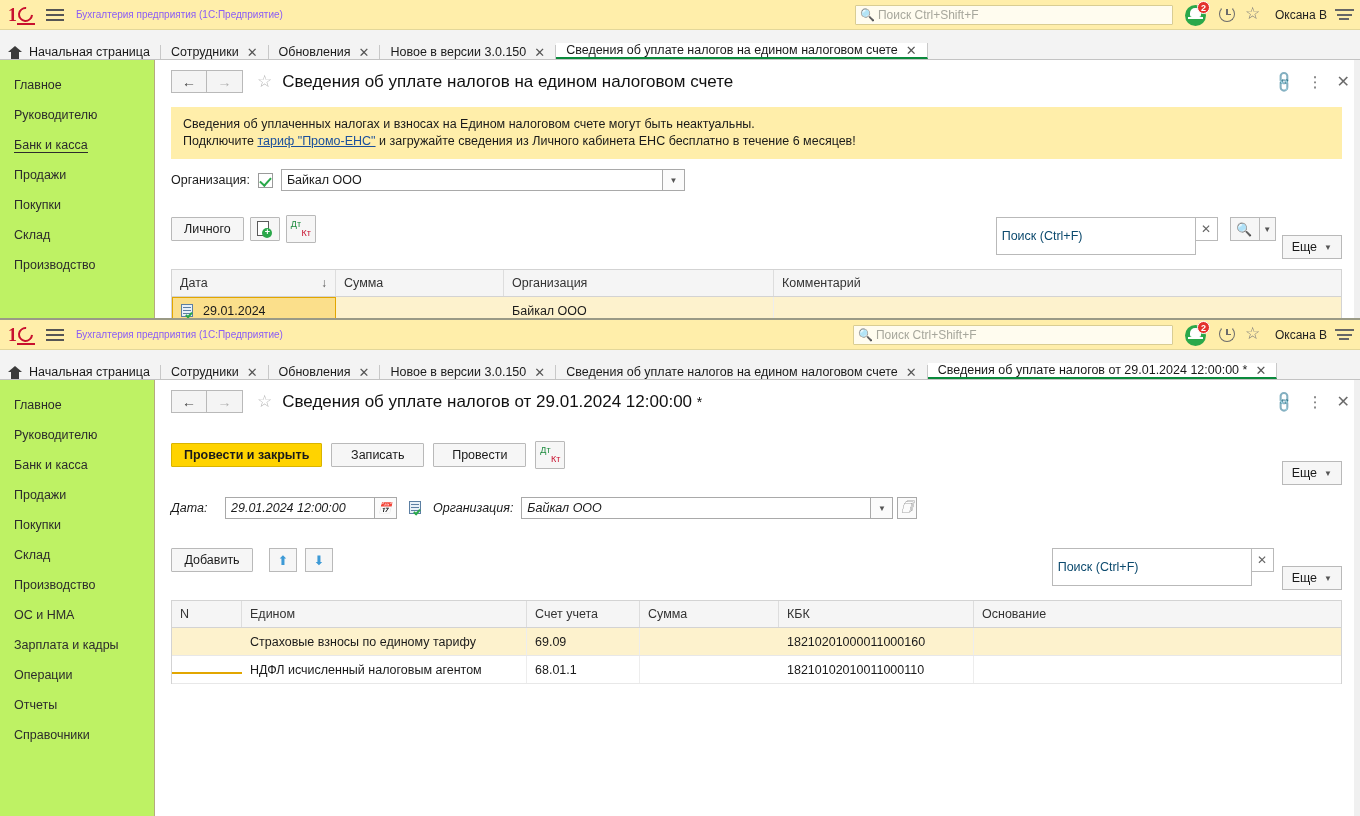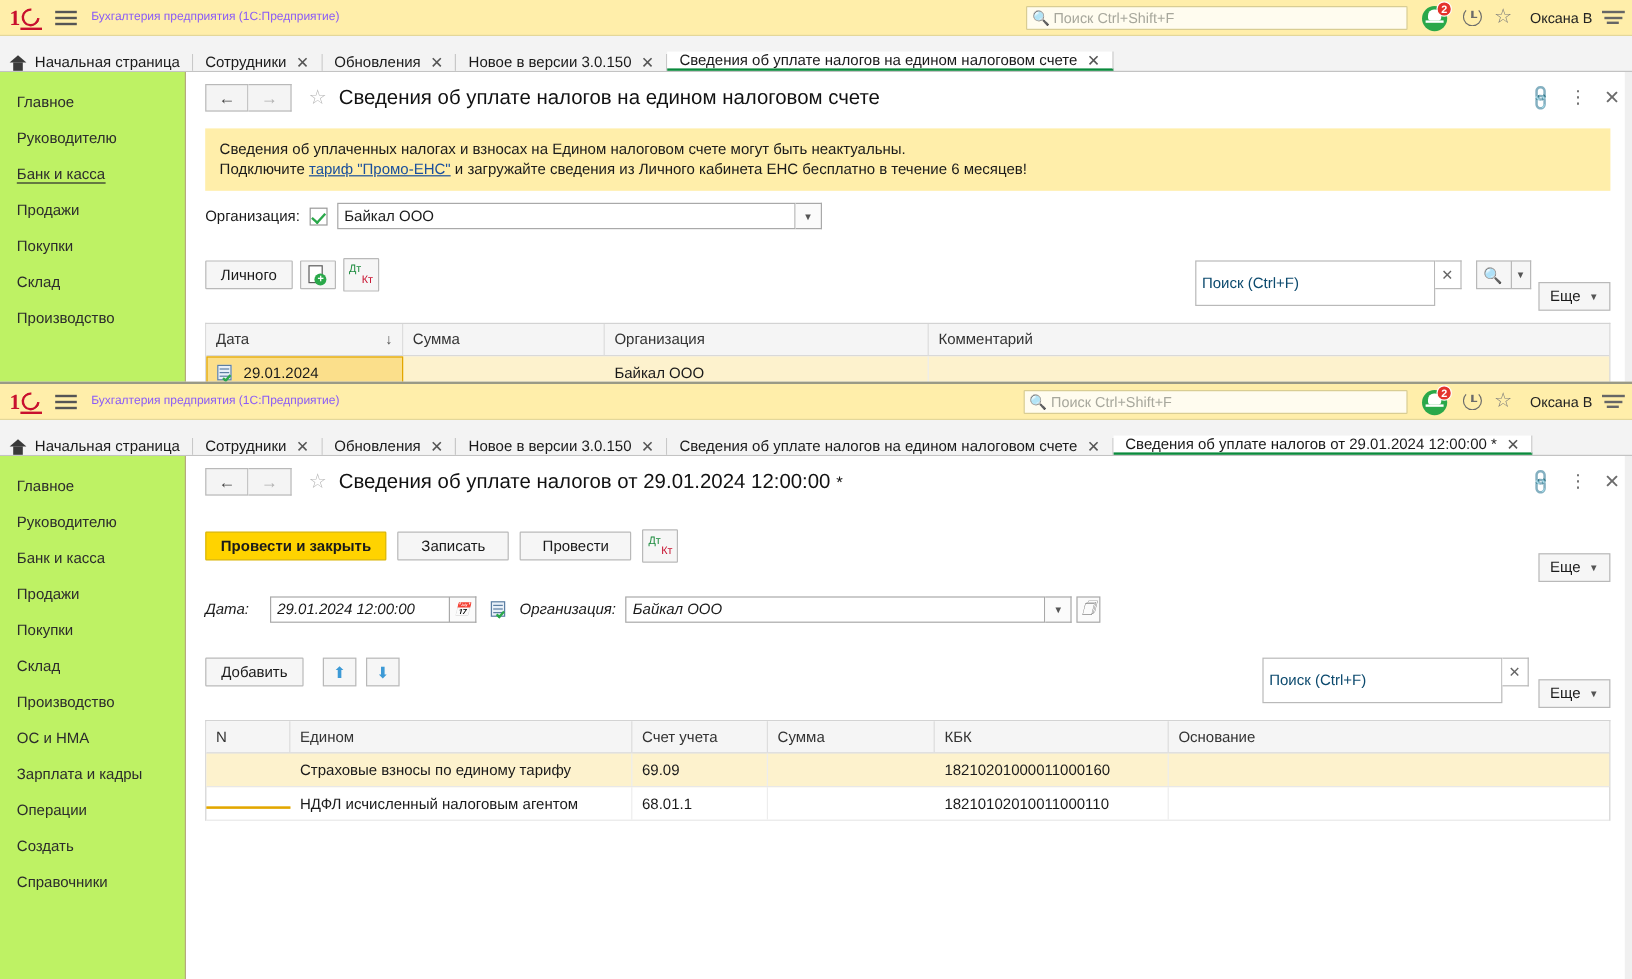--- a/index.html
+++ b/index.html
@@ -524,21 +524,21 @@
       <div class="side-item"><span>Главное</span></div>
       <div class="side-item"><span>Руководителю</span></div>
       <div class="side-item"><span>Банк и касса</span></div>
       <div class="side-item"><span>Продажи</span></div>
       <div class="side-item"><span>Покупки</span></div>
       <div class="side-item"><span>Склад</span></div>
       <div class="side-item"><span>Производство</span></div>
       <div class="side-item"><span>ОС и НМА</span></div>
       <div class="side-item"><span>Зарплата и кадры</span></div>
       <div class="side-item"><span>Операции</span></div>
-      <div class="side-item"><span>Создать</span></div>
+      <div class="side-item"><span>Отчеты</span></div>
       <div class="side-item"><span>Справочники</span></div>
     </div>
 
     <div class="content">
       <div class="doc-head">
         <div class="navbtns">
           <div class="navbtn back">←</div>
           <div class="navbtn fwd">→</div>
         </div>
         <span class="fav-star">☆</span>

